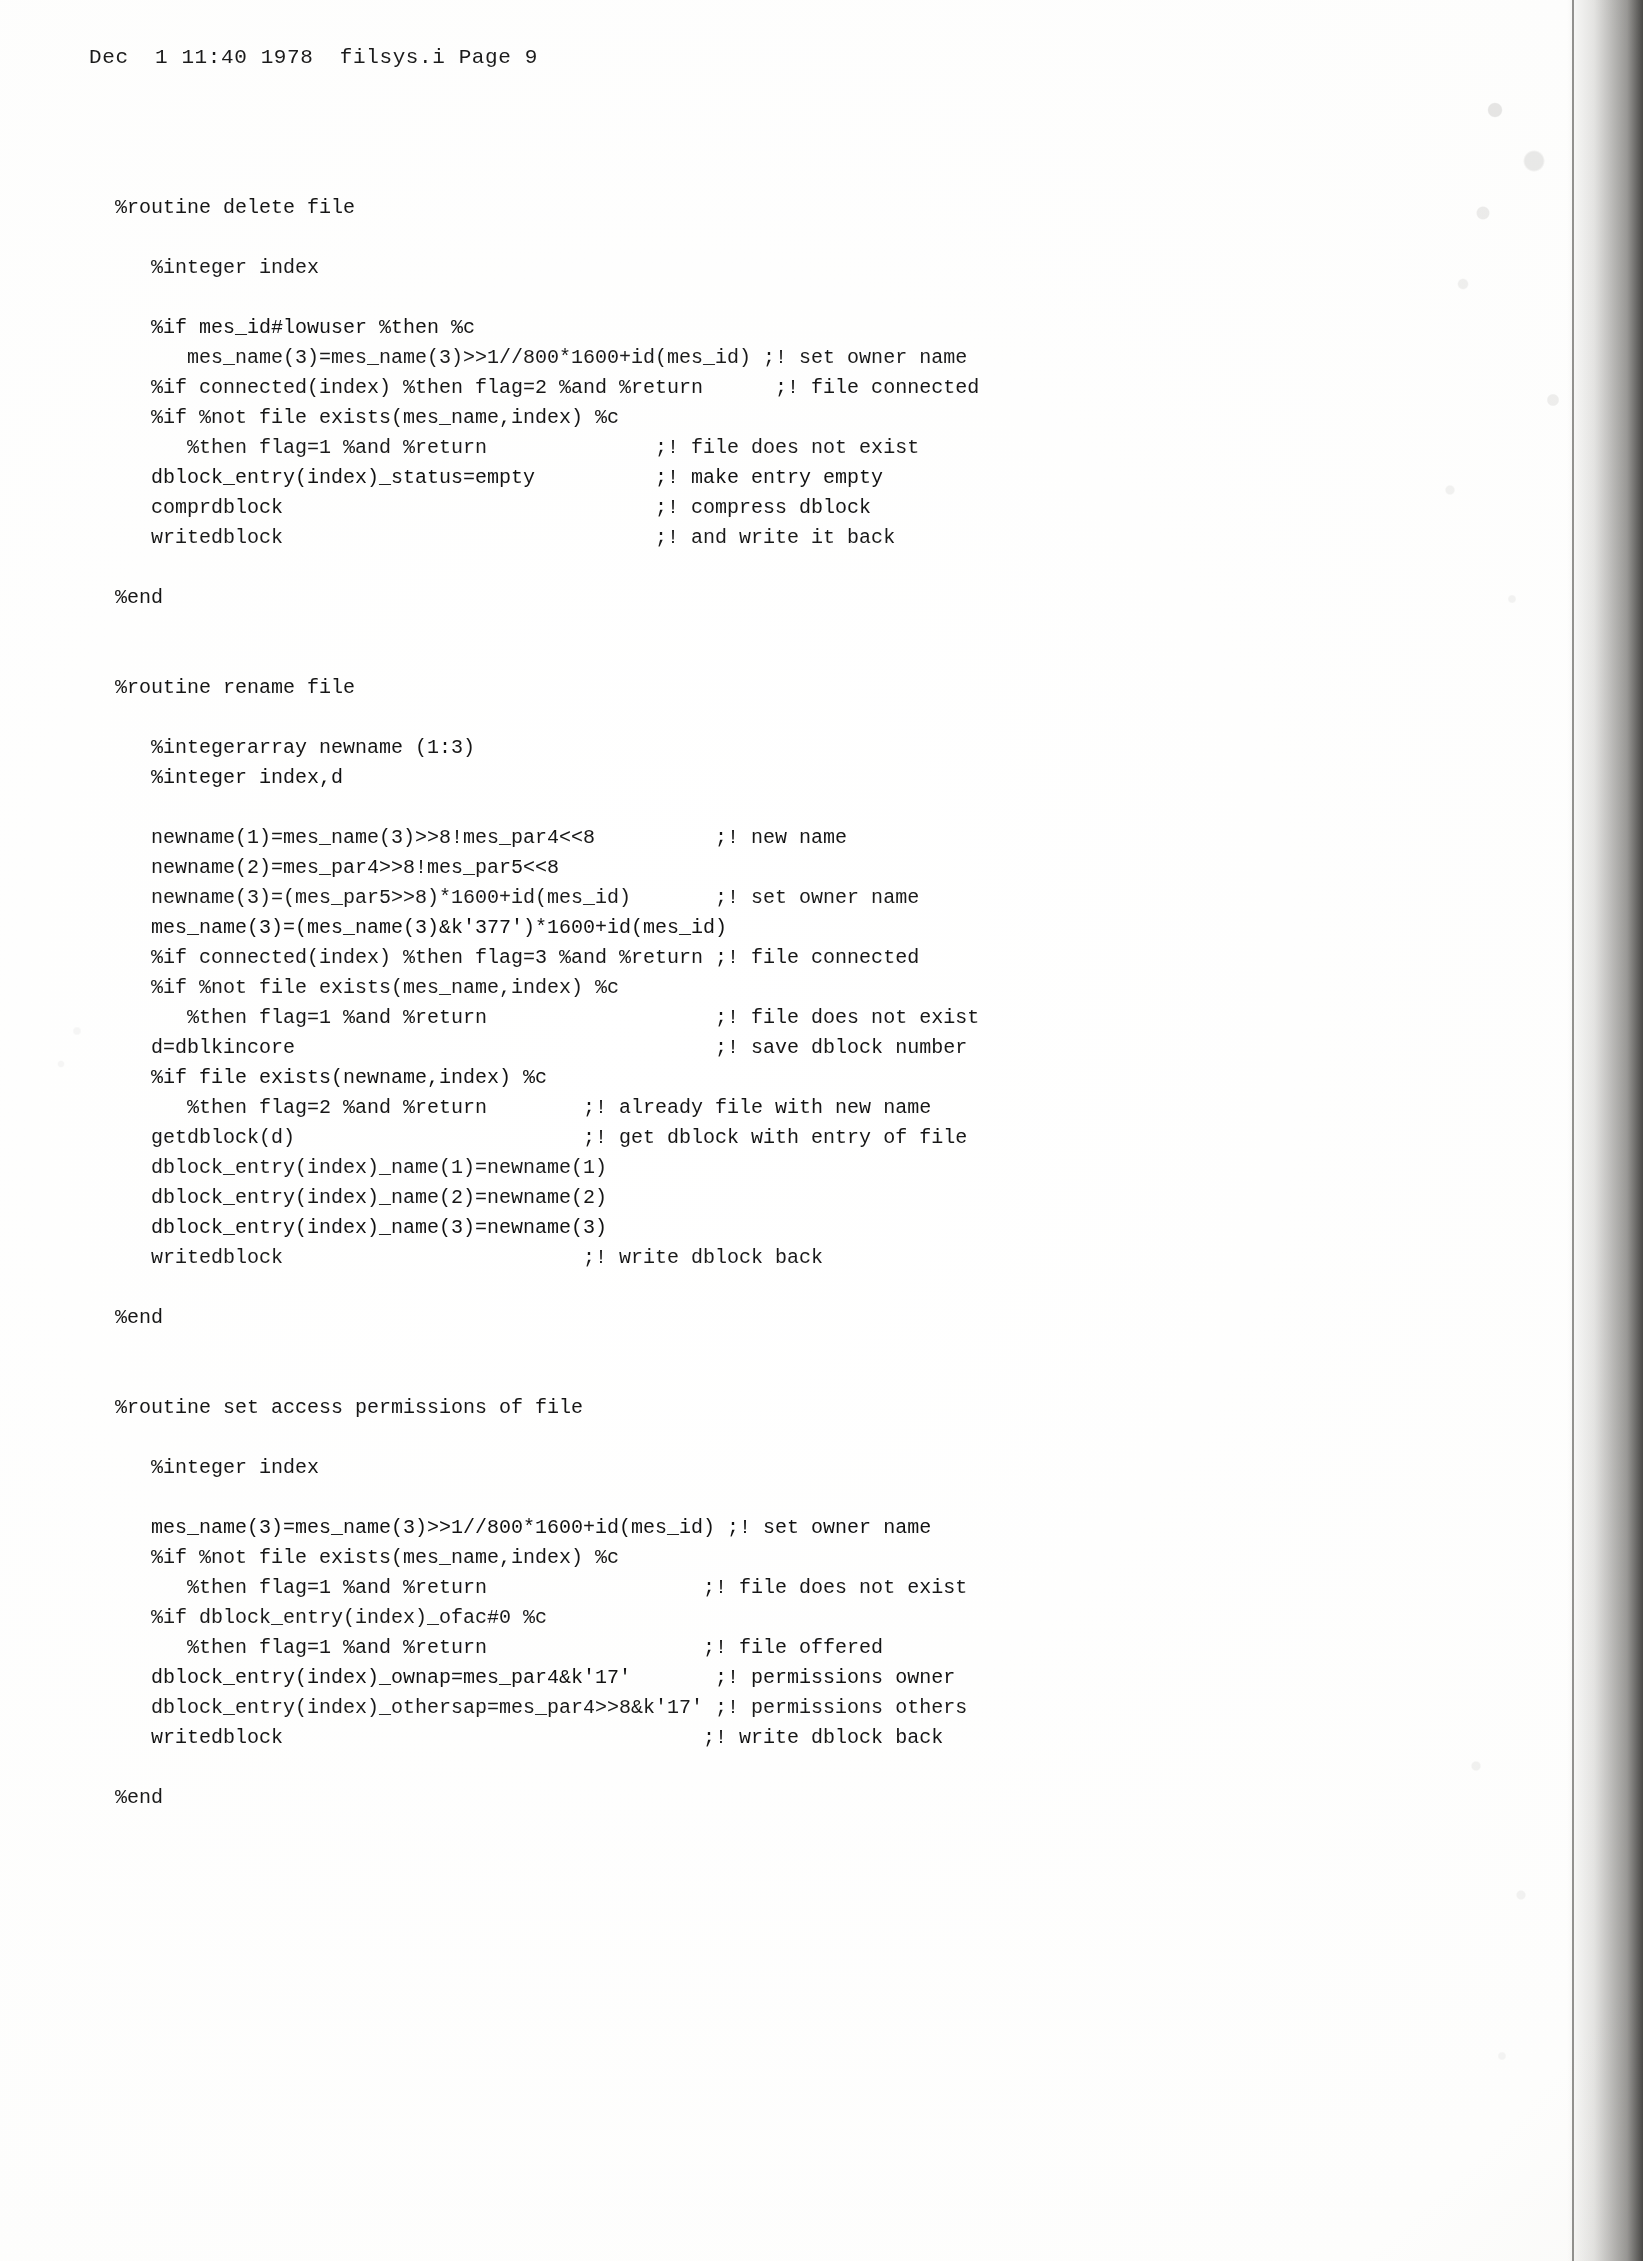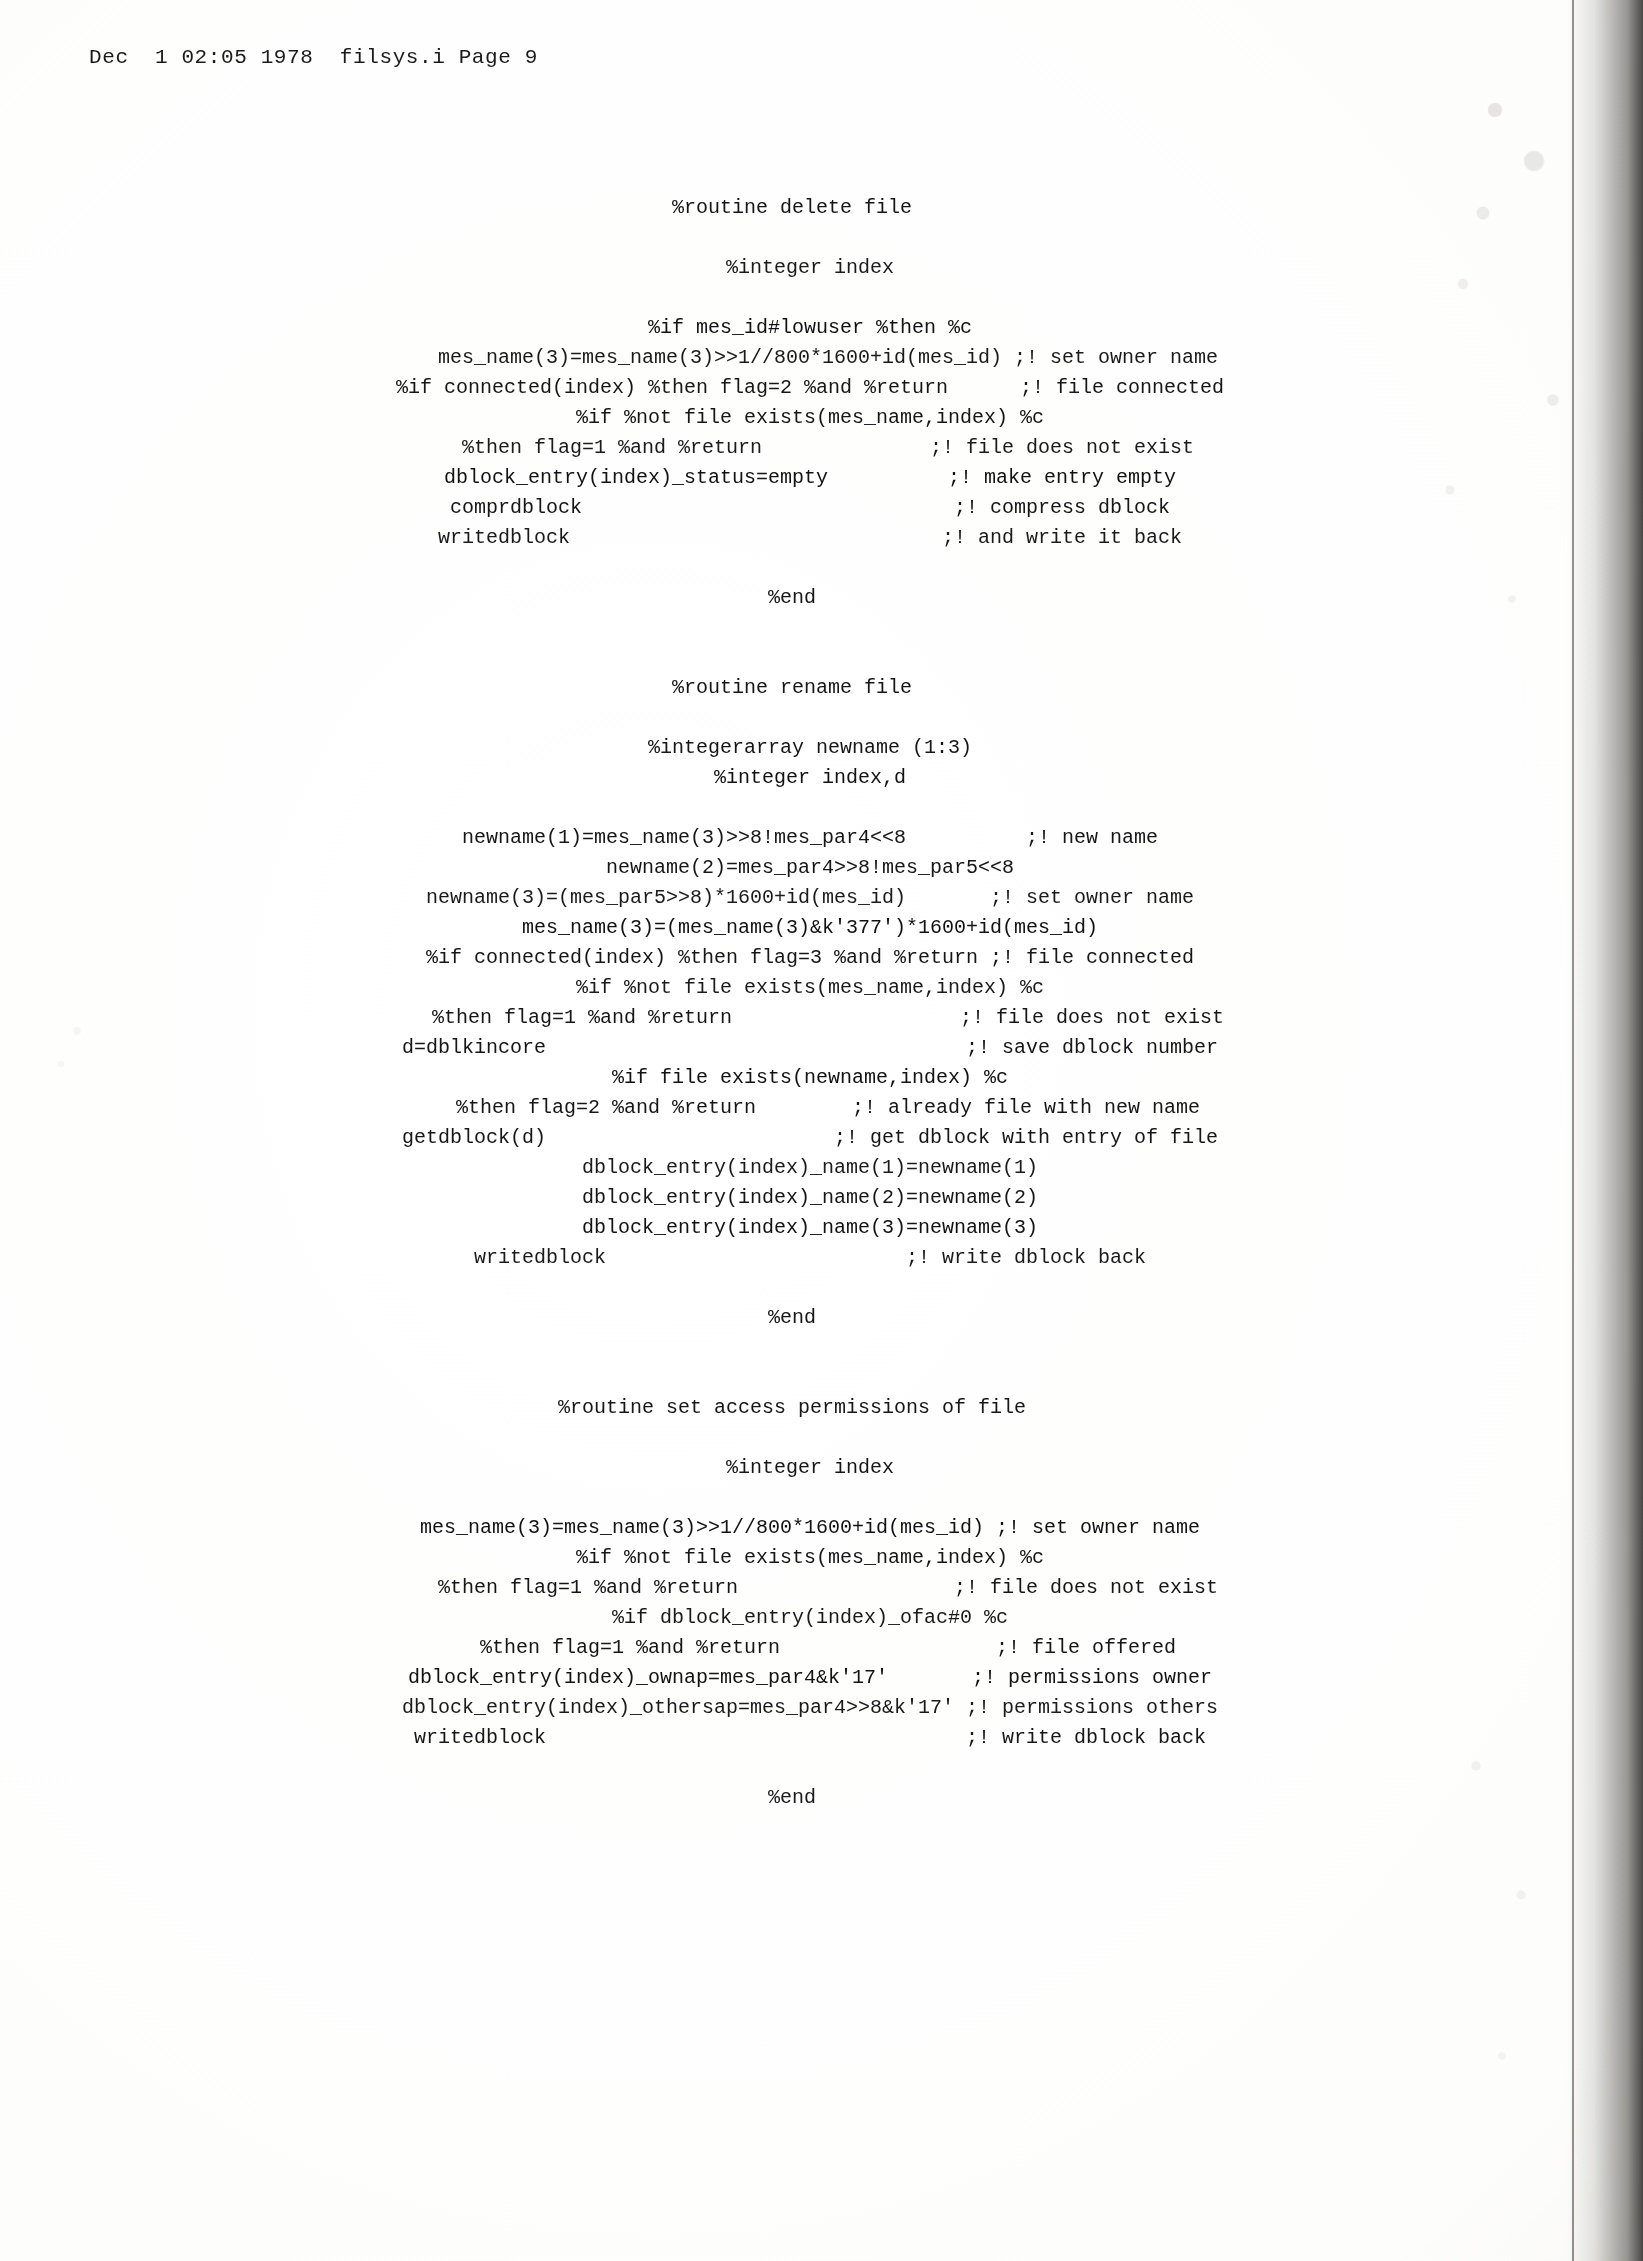--- a/index.html
+++ b/index.html
@@ -85,40 +85,39 @@
     font-size: 20px;
     line-height: 30px;
     color: #161616;
     white-space: pre;
   }
 
   .ln {
     display: block;
     white-space: pre;
     min-height: 30px;
-    text-align: center;
   }
   .blank { min-height: 30px; }
 
   
   .code { white-space: pre; }
 
   
   #listing .ln:nth-child(3n) { color: #1a1a1a; }
   #listing .ln:nth-child(5n) { color: #121212; font-family: Liberation Mono, monospace; }
 
   
 </style>
 </head>
 <body>
 
 <div id="scan-page">
 
   <div id="speckle"></div>
 
-  <div id="header-line">Dec  1 02:05 1978  filsys.i Page 9</div>
+  <div id="header-line">Dec  1 11:40 1978  filsys.i Page 9</div>
 
   <div id="listing"><div class="ln code">%routine delete file</div><div class="ln code blank">&nbsp;</div><div class="ln code">   %integer index</div><div class="ln code blank">&nbsp;</div><div class="ln code">   %if mes_id#lowuser %then %c</div><div class="ln code">      mes_name(3)=mes_name(3)&gt;&gt;1//800*1600+id(mes_id) ;! set owner name</div><div class="ln code">   %if connected(index) %then flag=2 %and %return      ;! file connected</div><div class="ln code">   %if %not file exists(mes_name,index) %c</div><div class="ln code">      %then flag=1 %and %return              ;! file does not exist</div><div class="ln code">   dblock_entry(index)_status=empty          ;! make entry empty</div><div class="ln code">   comprdblock                               ;! compress dblock</div><div class="ln code">   writedblock                               ;! and write it back</div><div class="ln code blank">&nbsp;</div><div class="ln code">%end</div><div class="ln code blank">&nbsp;</div><div class="ln code blank">&nbsp;</div><div class="ln code">%routine rename file</div><div class="ln code blank">&nbsp;</div><div class="ln code">   %integerarray newname (1:3)</div><div class="ln code">   %integer index,d</div><div class="ln code blank">&nbsp;</div><div class="ln code">   newname(1)=mes_name(3)&gt;&gt;8!mes_par4&lt;&lt;8          ;! new name</div><div class="ln code">   newname(2)=mes_par4&gt;&gt;8!mes_par5&lt;&lt;8</div><div class="ln code">   newname(3)=(mes_par5&gt;&gt;8)*1600+id(mes_id)       ;! set owner name</div><div class="ln code">   mes_name(3)=(mes_name(3)&amp;k'377')*1600+id(mes_id)</div><div class="ln code">   %if connected(index) %then flag=3 %and %return ;! file connected</div><div class="ln code">   %if %not file exists(mes_name,index) %c</div><div class="ln code">      %then flag=1 %and %return                   ;! file does not exist</div><div class="ln code">   d=dblkincore                                   ;! save dblock number</div><div class="ln code">   %if file exists(newname,index) %c</div><div class="ln code">      %then flag=2 %and %return        ;! already file with new name</div><div class="ln code">   getdblock(d)                        ;! get dblock with entry of file</div><div class="ln code">   dblock_entry(index)_name(1)=newname(1)</div><div class="ln code">   dblock_entry(index)_name(2)=newname(2)</div><div class="ln code">   dblock_entry(index)_name(3)=newname(3)</div><div class="ln code">   writedblock                         ;! write dblock back</div><div class="ln code blank">&nbsp;</div><div class="ln code">%end</div><div class="ln code blank">&nbsp;</div><div class="ln code blank">&nbsp;</div><div class="ln code">%routine set access permissions of file</div><div class="ln code blank">&nbsp;</div><div class="ln code">   %integer index</div><div class="ln code blank">&nbsp;</div><div class="ln code">   mes_name(3)=mes_name(3)&gt;&gt;1//800*1600+id(mes_id) ;! set owner name</div><div class="ln code">   %if %not file exists(mes_name,index) %c</div><div class="ln code">      %then flag=1 %and %return                  ;! file does not exist</div><div class="ln code">   %if dblock_entry(index)_ofac#0 %c</div><div class="ln code">      %then flag=1 %and %return                  ;! file offered</div><div class="ln code">   dblock_entry(index)_ownap=mes_par4&amp;k'17'       ;! permissions owner</div><div class="ln code">   dblock_entry(index)_othersap=mes_par4&gt;&gt;8&amp;k'17' ;! permissions others</div><div class="ln code">   writedblock                                   ;! write dblock back</div><div class="ln code blank">&nbsp;</div><div class="ln code">%end</div></div>
 
   <div id="right-edge-line"></div>
   <div id="right-gutter"></div>
 </div>
 
 
 </body></html>

